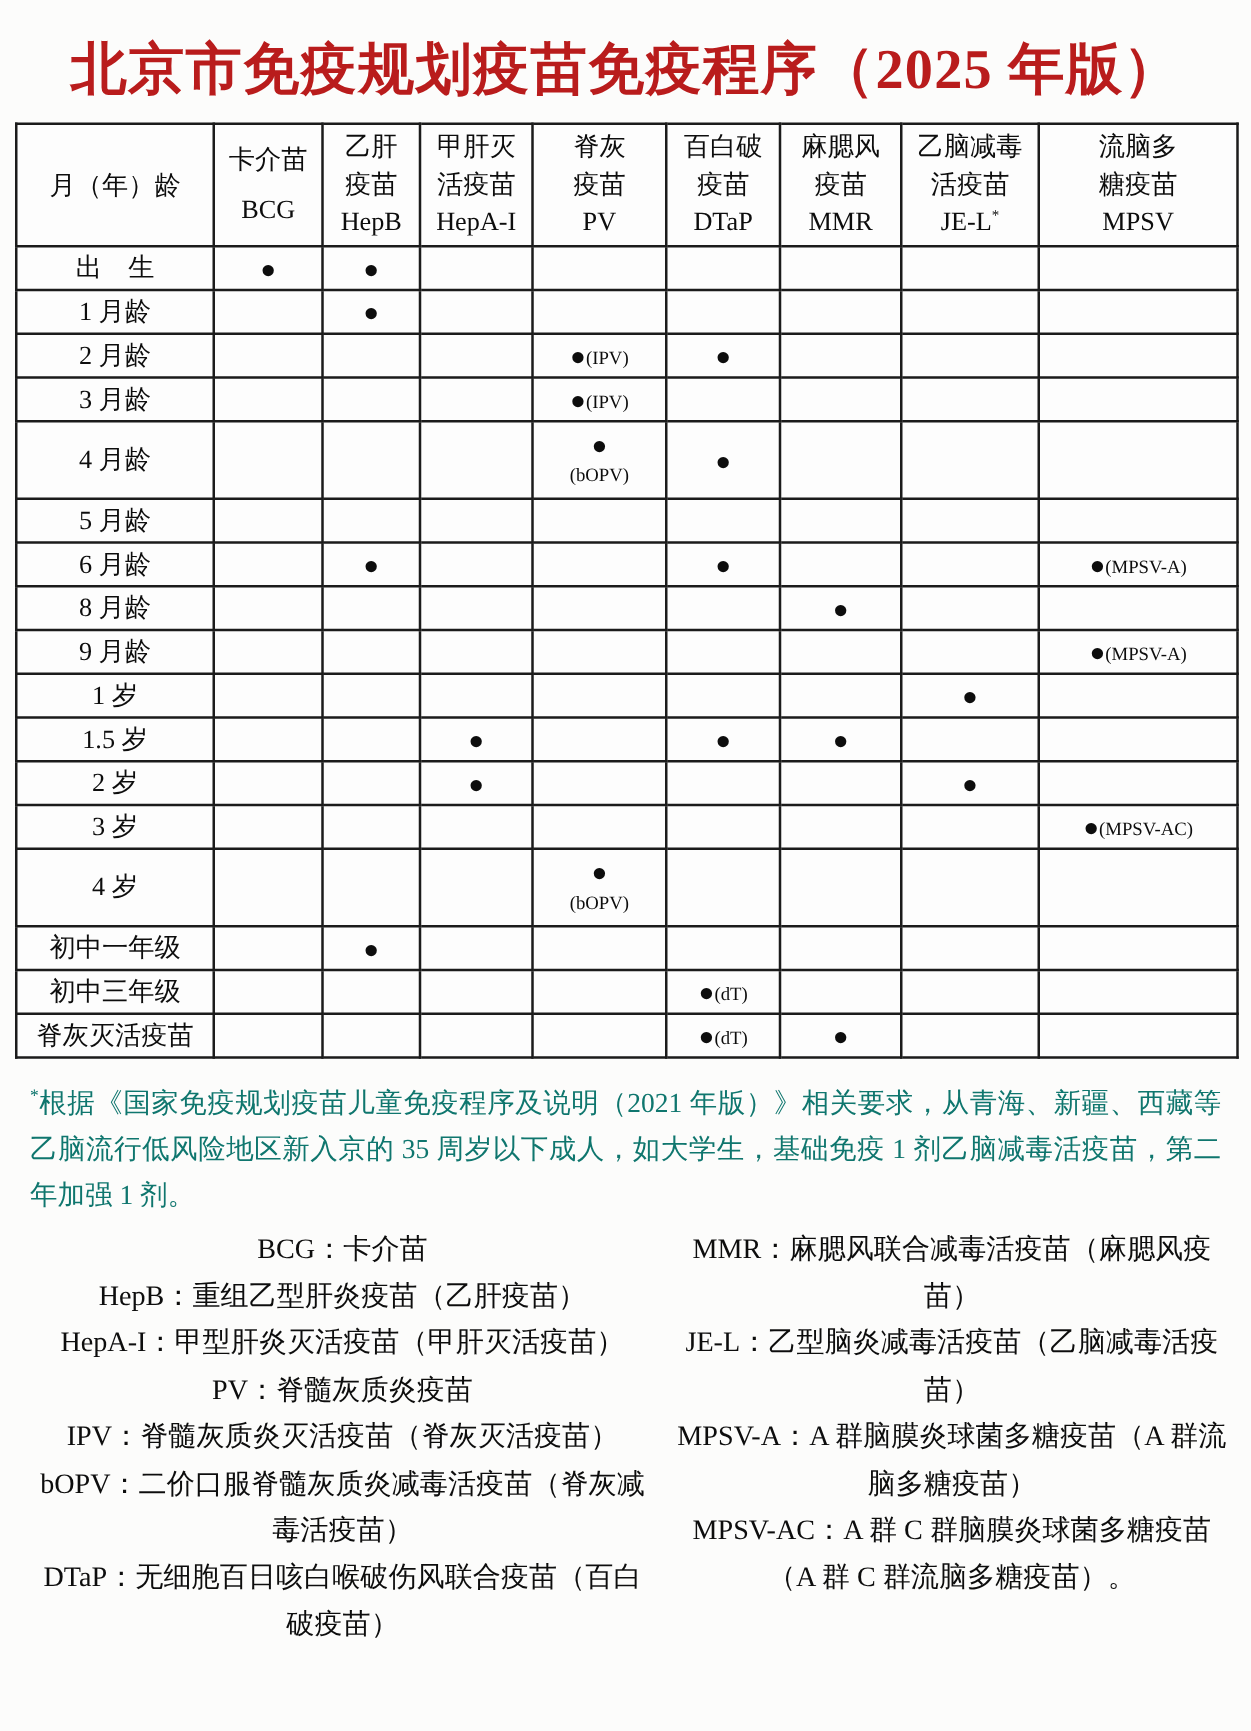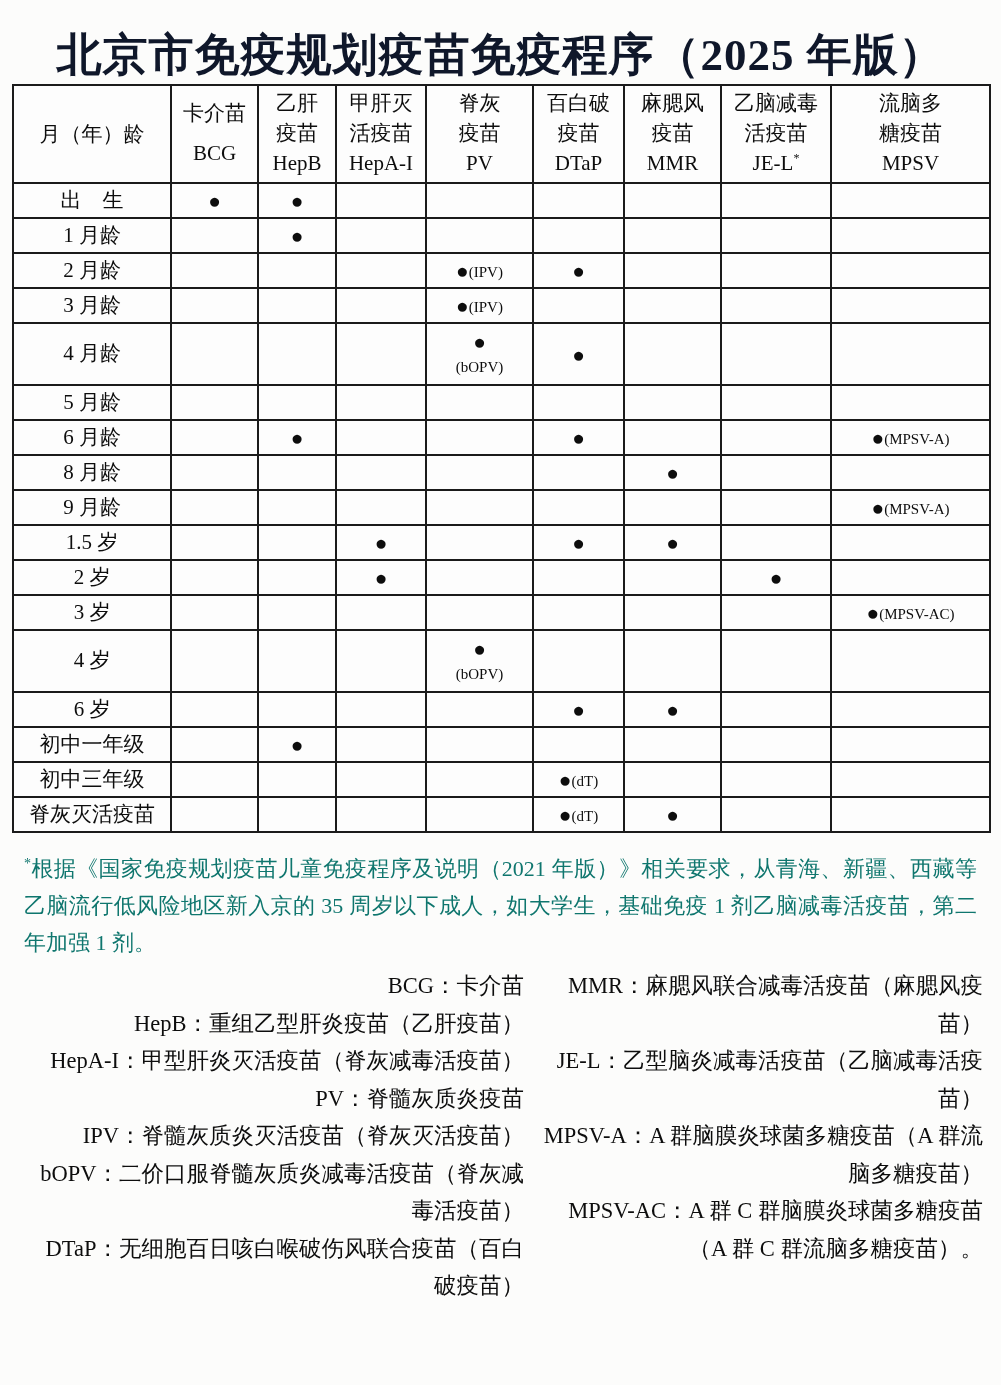--- a/index.html
+++ b/index.html
@@ -4,22 +4,22 @@
 <style>
   html,body{margin:0;padding:0;}
   body{
     width:1001px;height:1385px;overflow:hidden;
     background:#fcfcfb;color:#0d0d0d;
     font-family:"Liberation Serif","DejaVu Serif",serif;
   }
   .page{padding:20px 12px 0 12px;}
   .title{
     font-size:45px;font-weight:bold;text-align:center;
-    margin:10px 0 2px 0;letter-spacing:1px;line-height:1.15;
-    color:#0f172a;
+    margin:10px 0 16px 0;letter-spacing:1px;line-height:1.15;
+    color:#b91c1c;
   }
   table.schedule{
     border-collapse:collapse;table-layout:fixed;width:977px;
     background:#fdfdfd;
   }
   table.schedule th, table.schedule td{
     border:2px solid #1b1b1b;padding:0;text-align:center;vertical-align:middle;
     font-size:21px;font-weight:normal;overflow:hidden;
   }
   thead th{height:96px;}
@@ -34,21 +34,21 @@
   .stack .s-line{line-height:26px;}
   .footnote{
     margin:12px 12px 6px 12px;font-size:22px;line-height:37px;
     text-align:justify;color:#0f766e;
   }
   .footnote sup{font-size:14px;}
   .abbr{
     display:grid;grid-template-columns:500px 1fr;
     padding:0 6px 0 12px;column-gap:16px;align-items:start;
   }
-  .abbr p{margin:0;font-size:22.5px;line-height:37.5px;text-align:right;}
+  .abbr p{margin:0;font-size:22.5px;line-height:37.5px;text-align:center;}
 </style>
 </head>
 <body>
 
 <div class="page">
 
   <h1 class="title">北京市免疫规划疫苗免疫程序（2025 年版）</h1>
 
   <table class="schedule">
     <colgroup>
@@ -221,20 +221,31 @@
           <td></td>
           <td></td>
           <td></td>
           <td></td>
           <td></td>
           <td></td>
           <td></td>
           <td><span class="dot">●</span><span class="note">(MPSV-A)</span></td>
         </tr>
         <tr>
+          <td class="age-cell">1 岁</td>
+          <td></td>
+          <td></td>
+          <td></td>
+          <td></td>
+          <td></td>
+          <td></td>
+          <td><span class="dot">●</span></td>
+          <td></td>
+        </tr>
+        <tr>
           <td class="age-cell">1.5 岁</td>
           <td></td>
           <td></td>
           <td><span class="dot">●</span></td>
           <td></td>
           <td><span class="dot">●</span></td>
           <td><span class="dot">●</span></td>
           <td></td>
           <td></td>
         </tr>
@@ -270,31 +281,20 @@
               <div class="s-line"><span class="dot">●</span></div>
               <div class="s-line note">(bOPV)</div>
             </div>
           </td>
           <td></td>
           <td></td>
           <td></td>
           <td></td>
         </tr>
         <tr>
-          <td class="age-cell">6 岁</td>
-          <td></td>
-          <td></td>
-          <td></td>
-          <td></td>
-          <td><span class="dot">●</span></td>
-          <td><span class="dot">●</span></td>
-          <td></td>
-          <td></td>
-        </tr>
-        <tr>
           <td class="age-cell">初中一年级</td>
           <td></td>
           <td><span class="dot">●</span></td>
           <td></td>
           <td></td>
           <td></td>
           <td></td>
           <td></td>
           <td></td>
         </tr>
@@ -322,21 +322,21 @@
         </tr>
       </tbody>
   </table>
 
   <p class="footnote"><sup>*</sup><span>根据《国家免疫规划疫苗儿童免疫程序及说明（2021 年版）》相关要求，从青海、新疆、西藏等乙脑流行低风险地区新入京的 35 周岁以下成人，如大学生，基础免疫 1 剂乙脑减毒活疫苗，第二年加强 1 剂。</span></p>
 
   <div class="abbr">
     <div class="abbr-col">
         <p>BCG：卡介苗</p>
         <p>HepB：重组乙型肝炎疫苗（乙肝疫苗）</p>
-        <p>HepA-I：甲型肝炎灭活疫苗（脊灰减毒活疫苗）</p>
+        <p>HepA-I：甲型肝炎灭活疫苗（甲肝灭活疫苗）</p>
         <p>PV：脊髓灰质炎疫苗</p>
         <p>IPV：脊髓灰质炎灭活疫苗（脊灰灭活疫苗）</p>
         <p>bOPV：二价口服脊髓灰质炎减毒活疫苗（脊灰减毒活疫苗）</p>
         <p>DTaP：无细胞百日咳白喉破伤风联合疫苗（百白破疫苗）</p>
       </div>
     <div class="abbr-col">
         <p>MMR：麻腮风联合减毒活疫苗（麻腮风疫苗）</p>
         <p>JE-L：乙型脑炎减毒活疫苗（乙脑减毒活疫苗）</p>
         <p>MPSV-A：A 群脑膜炎球菌多糖疫苗（A 群流脑多糖疫苗）</p>
         <p>MPSV-AC：A 群 C 群脑膜炎球菌多糖疫苗（A 群 C 群流脑多糖疫苗）。</p>

